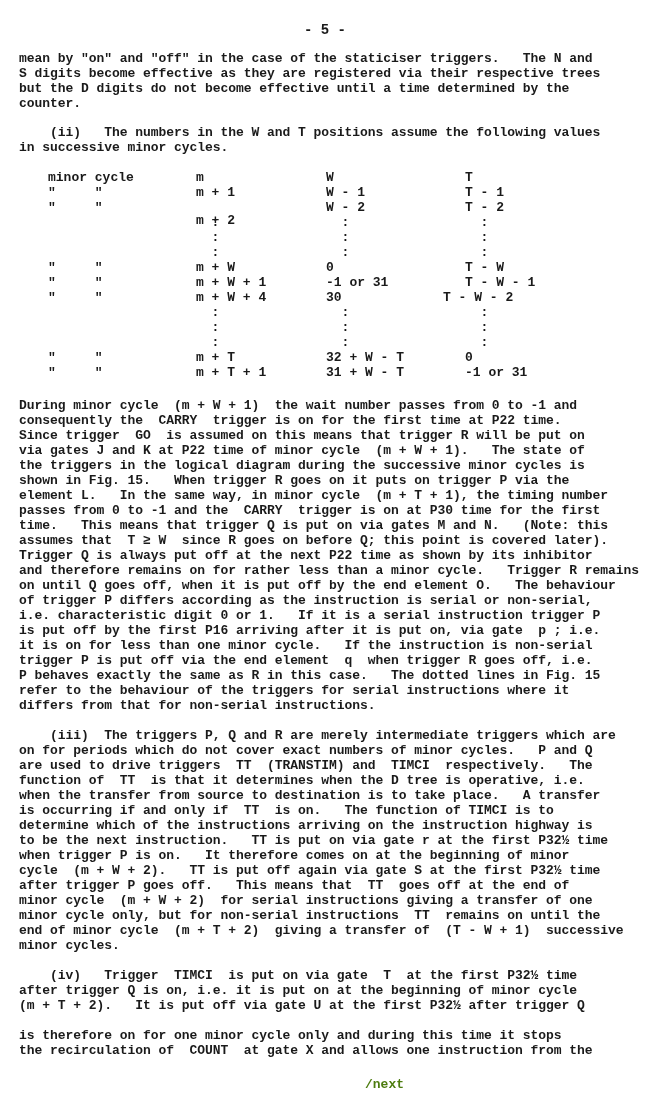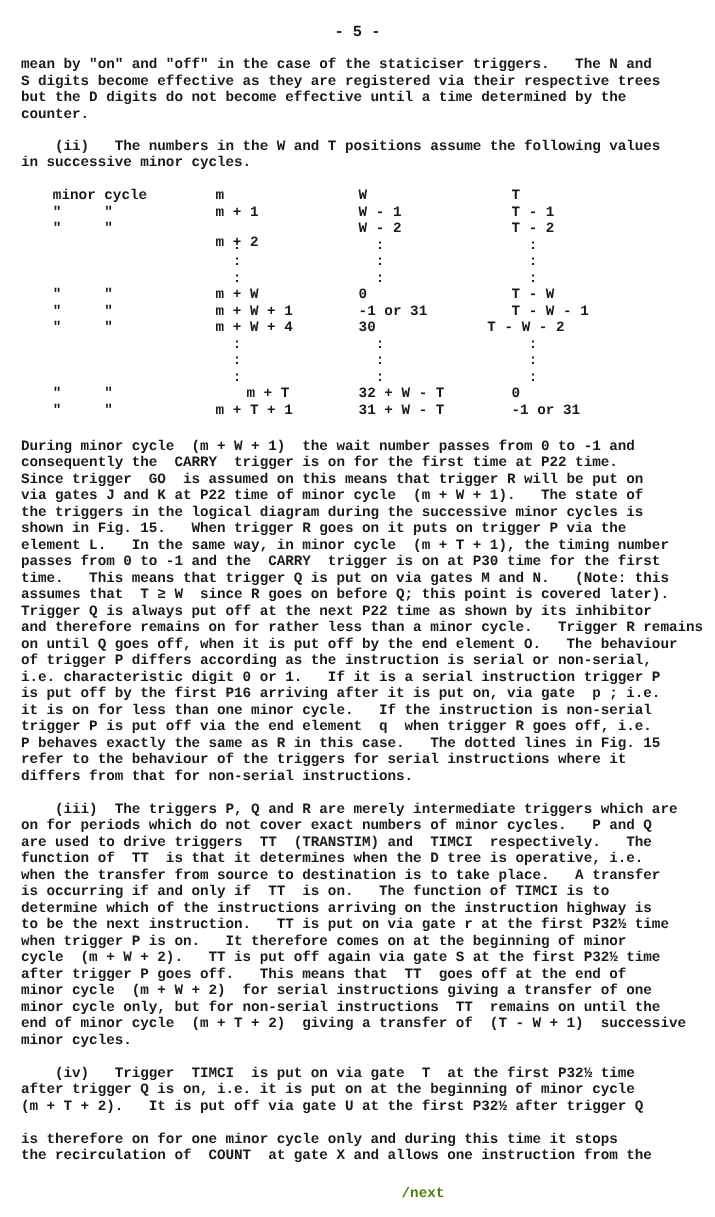--- a/index.html
+++ b/index.html
@@ -76,21 +76,21 @@
       <div class="cell" style="left: 465px; top: 305px;">  :</div>
       <div class="cell" style="left: 48px; top: 320px;"></div>
       <div class="cell" style="left: 196px; top: 320px;">  :</div>
       <div class="cell" style="left: 326px; top: 320px;">  :</div>
       <div class="cell" style="left: 465px; top: 320px;">  :</div>
       <div class="cell" style="left: 48px; top: 335px;"></div>
       <div class="cell" style="left: 196px; top: 335px;">  :</div>
       <div class="cell" style="left: 326px; top: 335px;">  :</div>
       <div class="cell" style="left: 465px; top: 335px;">  :</div>
       <div class="cell" style="left: 48px; top: 350px;">"     "</div>
-      <div class="cell" style="left: 196px; top: 350px; margin-left: 28px;">m + T</div>
+      <div class="cell" style="left: 196px; top: 350px;">m + T</div>
       <div class="cell" style="left: 326px; top: 350px; text-align: center;">32 + W - T</div>
       <div class="cell" style="left: 465px; top: 350px;">0</div>
       <div class="cell" style="left: 48px; top: 365px;">"     "</div>
       <div class="cell" style="left: 196px; top: 365px;">m + T + 1</div>
       <div class="cell" style="left: 326px; top: 365px;">31 + W - T</div>
       <div class="cell" style="left: 465px; top: 365px;">-1 or 31</div>
     </div>
 
   <div class="ln" style="top:398px">During minor cycle  (m + W + 1)  the wait number passes from 0 to -1 and</div>
   <div class="ln" style="top:413px">consequently the  CARRY  trigger is on for the first time at P22 time.</div>

